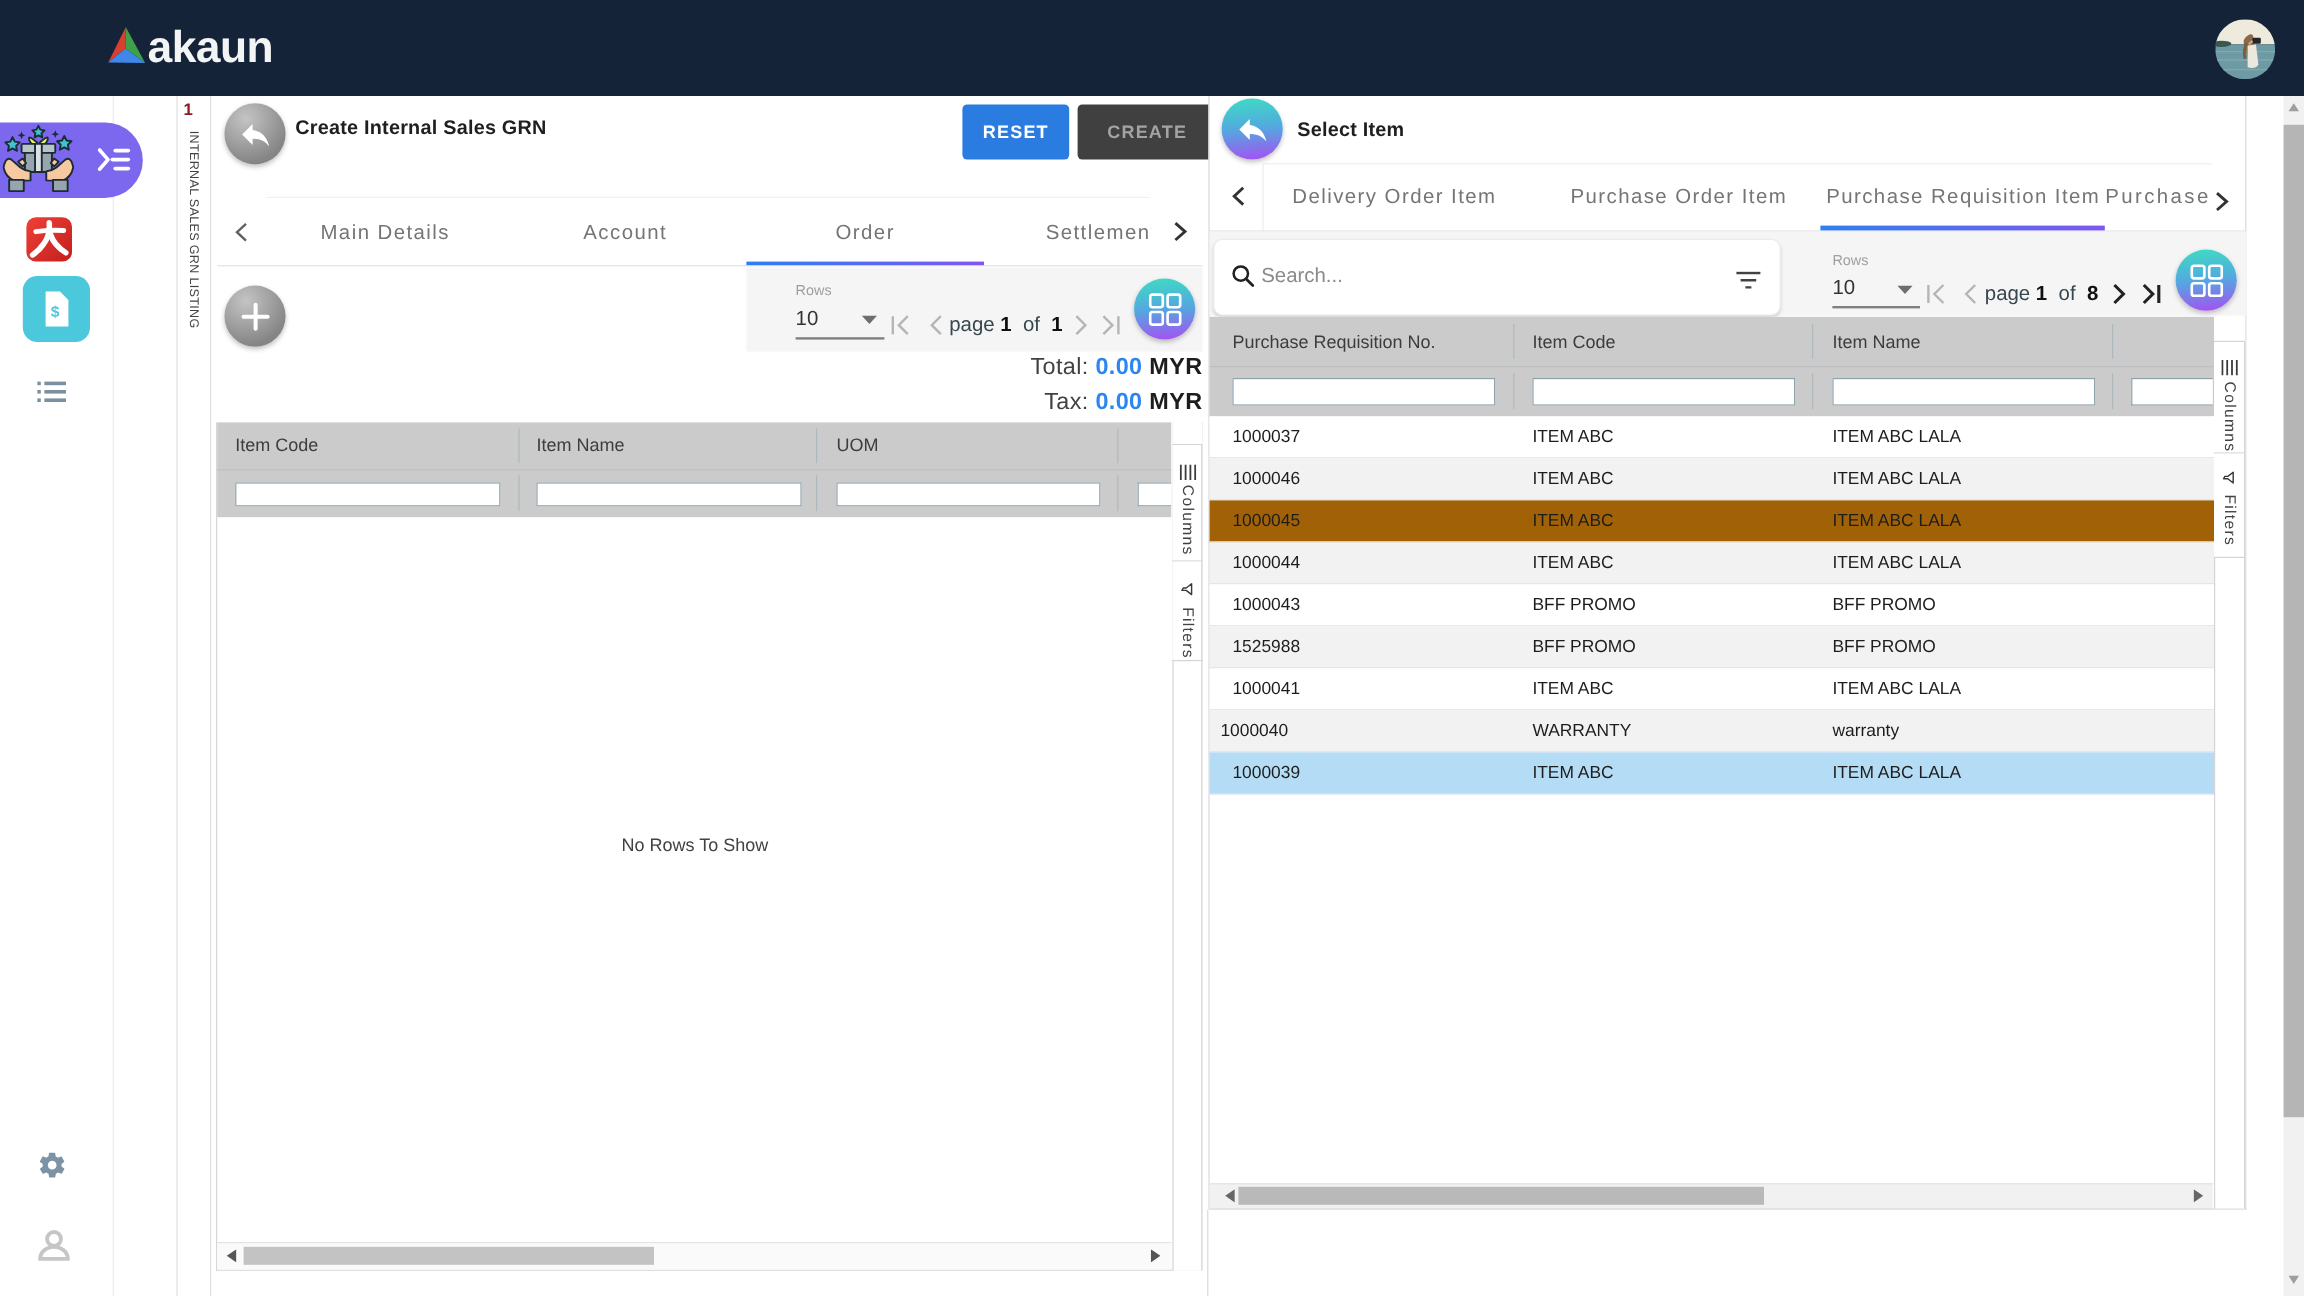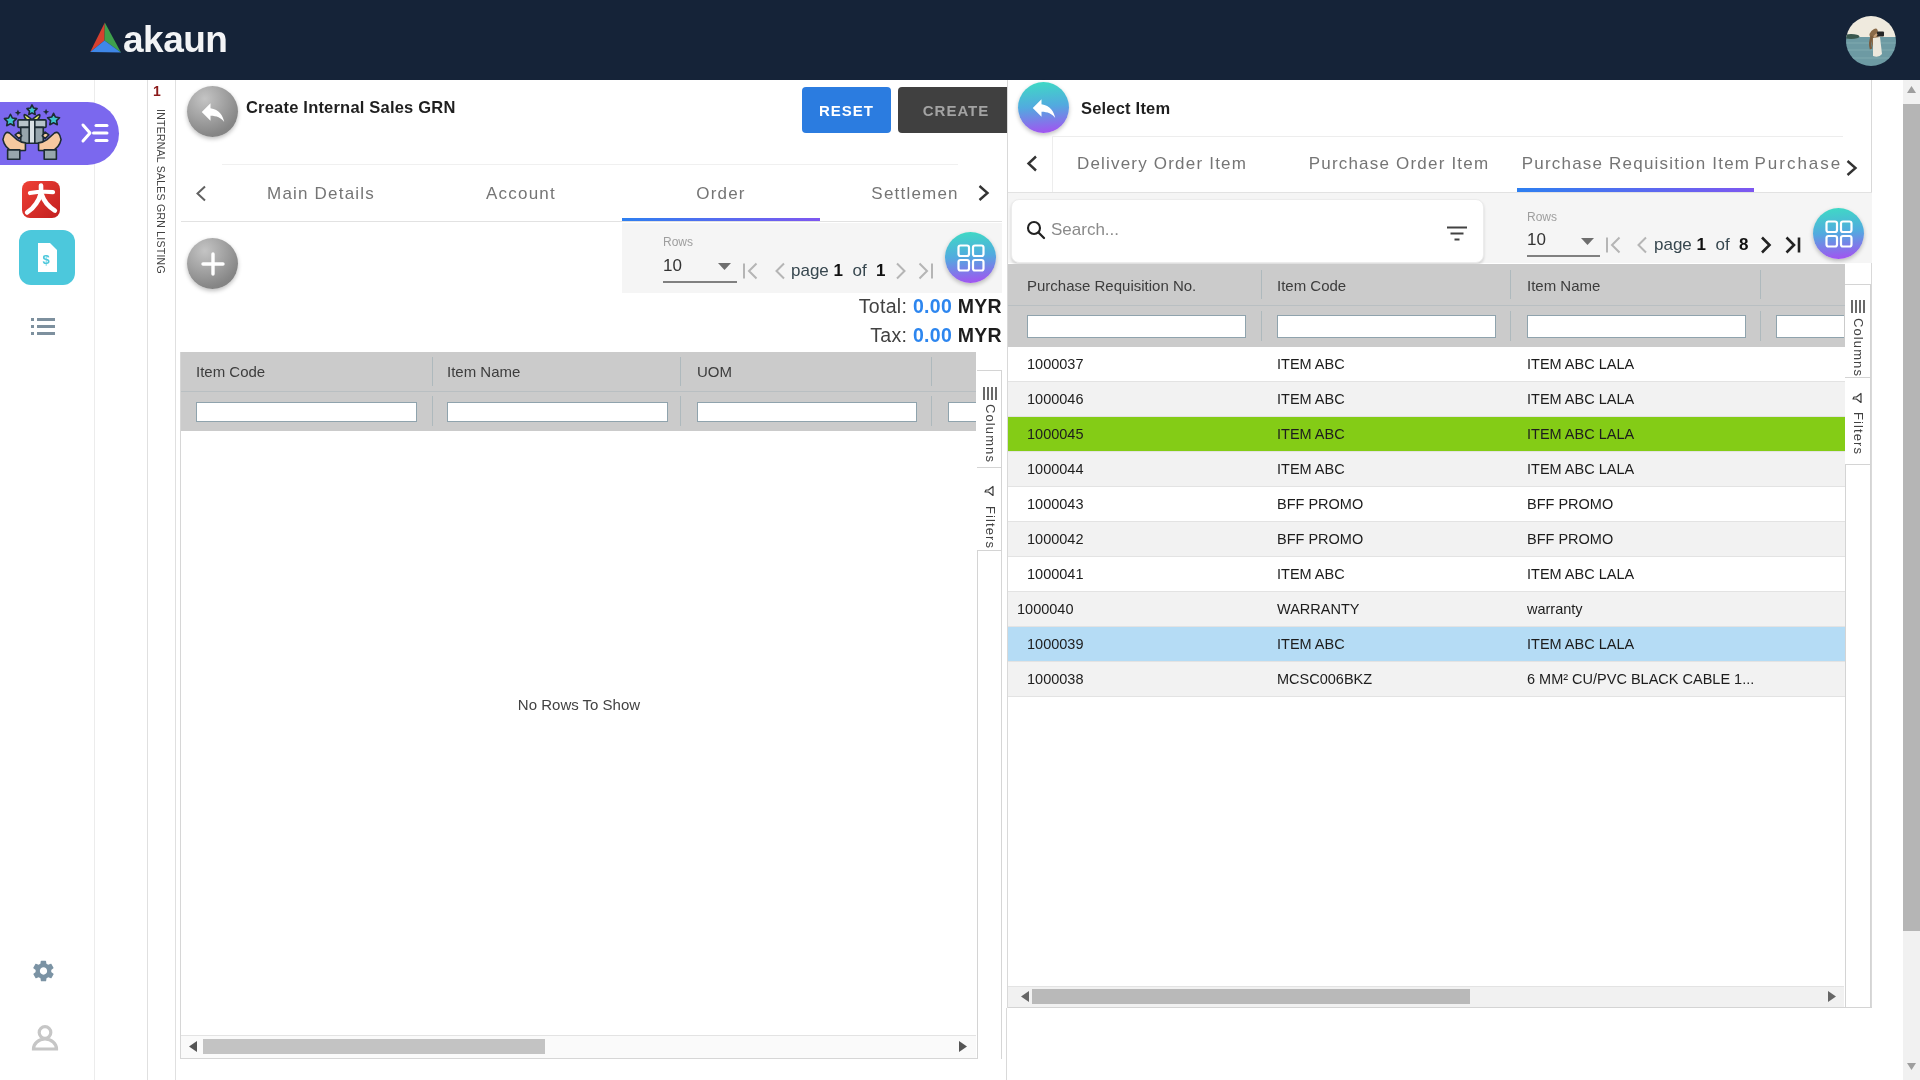--- a/index.html
+++ b/index.html
@@ -334,59 +334,54 @@
   <div class="drow" style="top:0px;background:#fff">
       <span style="left:19px">1000037</span>
       <span style="left:269px">ITEM ABC</span>
       <span style="left:519px">ITEM ABC LALA</span>
     </div>
   <div class="drow" style="top:35px;background:#f2f2f2">
       <span style="left:19px">1000046</span>
       <span style="left:269px">ITEM ABC</span>
       <span style="left:519px">ITEM ABC LALA</span>
     </div>
-  <div class="drow" style="top:70px;background:#84cc16">
+  <div class="drow" style="top:70px;background:#a16207">
       <span style="left:19px">1000045</span>
       <span style="left:269px">ITEM ABC</span>
       <span style="left:519px">ITEM ABC LALA</span>
     </div>
   <div class="drow" style="top:105px;background:#f2f2f2">
       <span style="left:19px">1000044</span>
       <span style="left:269px">ITEM ABC</span>
       <span style="left:519px">ITEM ABC LALA</span>
     </div>
   <div class="drow" style="top:140px;background:#fff">
       <span style="left:19px">1000043</span>
       <span style="left:269px">BFF PROMO</span>
       <span style="left:519px">BFF PROMO</span>
     </div>
   <div class="drow" style="top:175px;background:#f2f2f2">
-      <span style="left:19px">1000042</span>
+      <span style="left:19px">1525988</span>
       <span style="left:269px">BFF PROMO</span>
       <span style="left:519px">BFF PROMO</span>
     </div>
   <div class="drow" style="top:210px;background:#fff">
       <span style="left:19px">1000041</span>
       <span style="left:269px">ITEM ABC</span>
       <span style="left:519px">ITEM ABC LALA</span>
     </div>
   <div class="drow" style="top:245px;background:#f2f2f2">
       <span style="left:9px">1000040</span>
       <span style="left:269px">WARRANTY</span>
       <span style="left:519px">warranty</span>
     </div>
   <div class="drow" style="top:280px;background:#b5dcf5">
       <span style="left:19px">1000039</span>
       <span style="left:269px">ITEM ABC</span>
       <span style="left:519px">ITEM ABC LALA</span>
-    </div>
-  <div class="drow" style="top:315px;background:#f2f2f2">
-      <span style="left:19px">1000038</span>
-      <span style="left:269px">MCSC006BKZ</span>
-      <span style="left:519px">6 MM² CU/PVC BLACK CABLE 1...</span>
     </div>
 </div>
 
 <div class="abs" style="left:1008px;top:986px;width:836px;height:21px;background:#f1f1f1;border-top:1px solid #e3e3e3"></div>
 <svg class="abs" style="left:1021px;top:991px" width="8" height="11">
     <polygon points="8,0 8,11 0,5.5" fill="#666"></polygon>
   </svg>
 <div class="sb-thumb" style="left:1032px;top:989px;width:438px;height:15px;background:#b9b9b9"></div>
 <svg class="abs" style="left:1828px;top:991px" width="8" height="11">
     <polygon points="0,0 0,11 8,5.5" fill="#666"></polygon>

